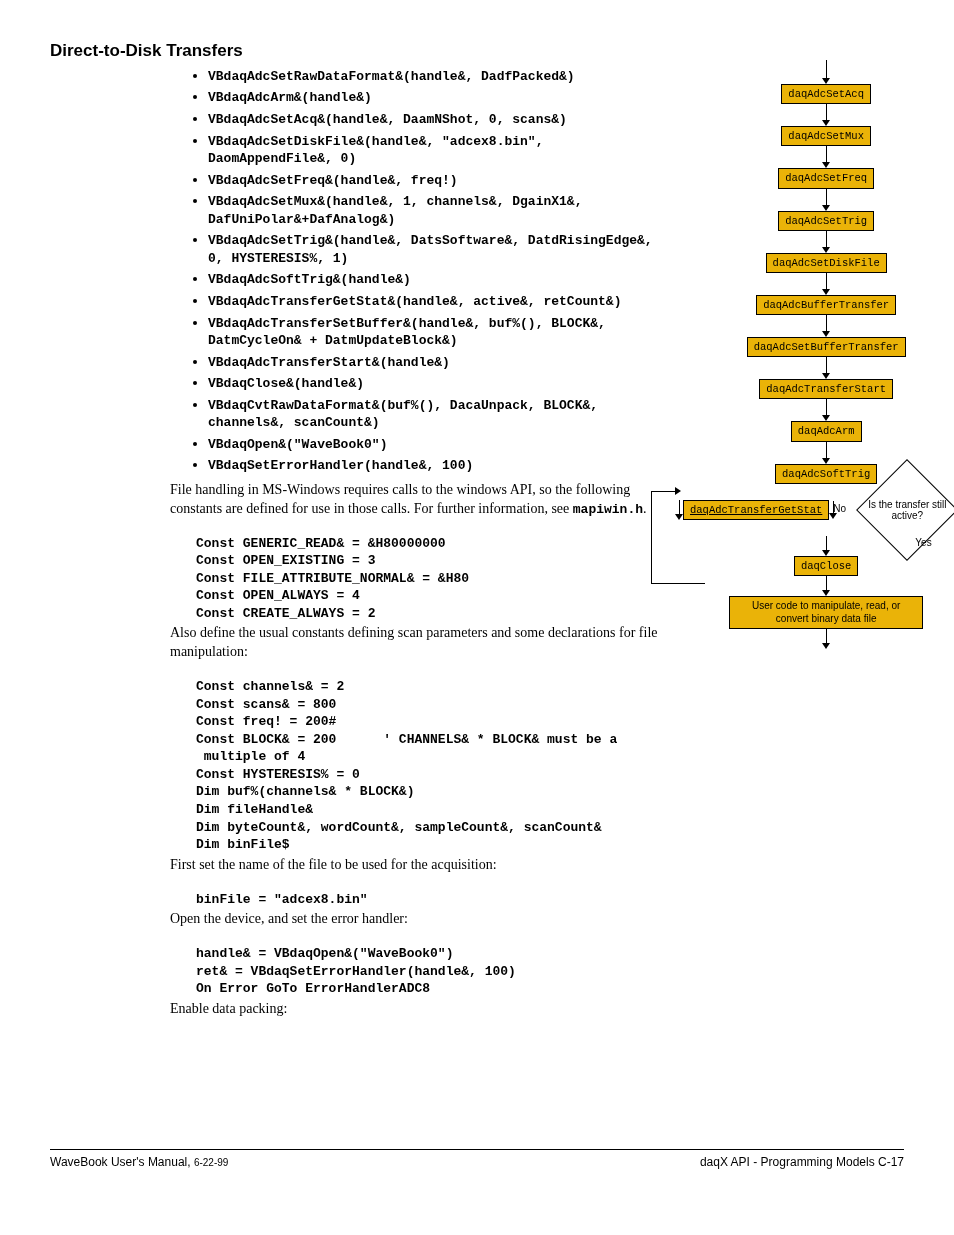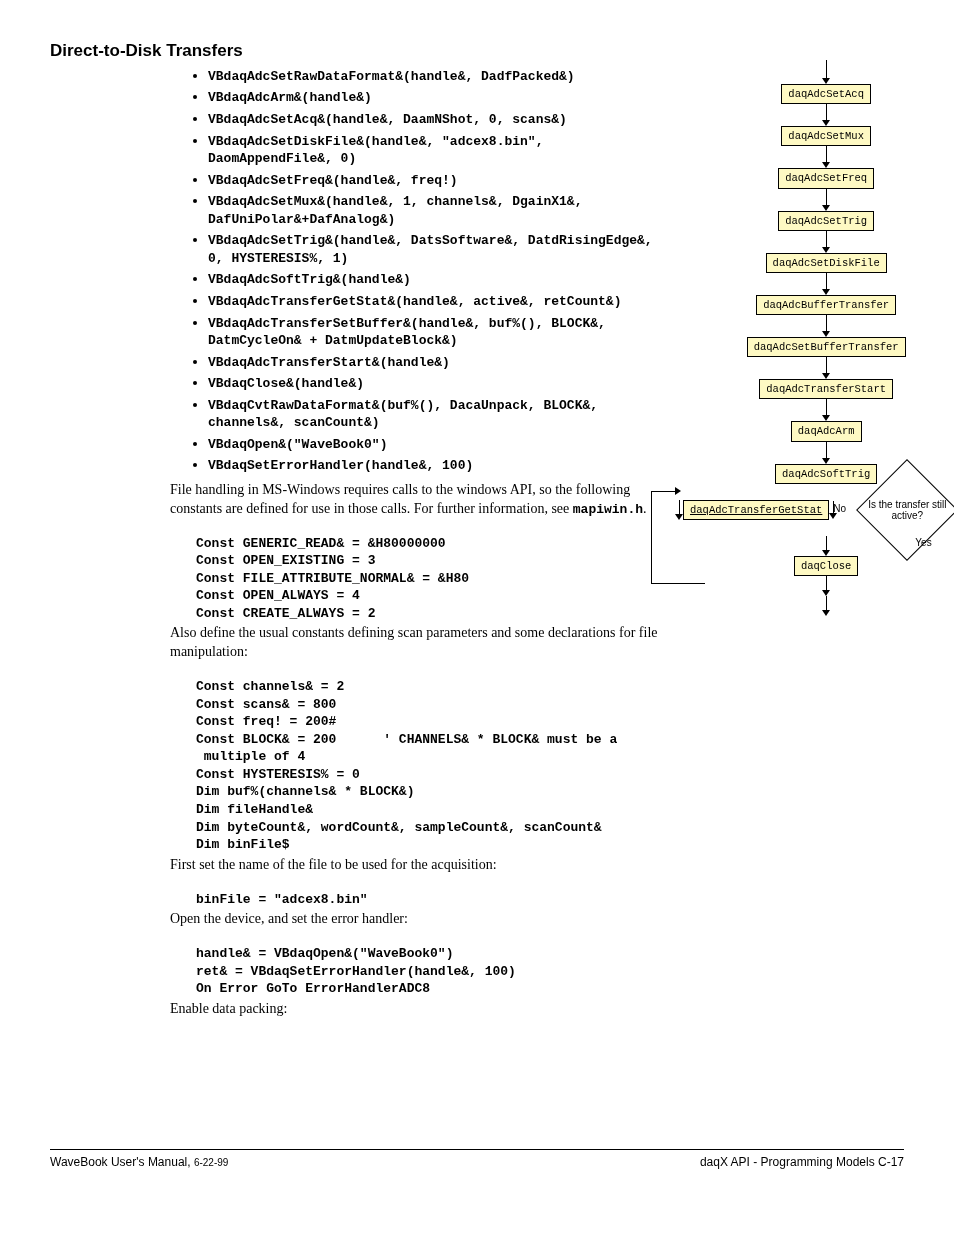--- a/index.html
+++ b/index.html
@@ -87,21 +87,21 @@
     align-items: center;
     font-size: 11px;
   }
   .flow-box {
     border: 1px solid #000;
     padding: 2px 6px;
     font-family: "Courier New", Courier, monospace;
     font-size: 10.5px;
     text-align: center;
     white-space: nowrap;
-    background: #fef9c3;
+    background: #eab308;
   }
   .flow-box.plain {
     font-family: Arial, Helvetica, sans-serif;
     font-size: 10px;
     white-space: normal;
     max-width: 180px;
   }
   .arrow-down {
     width: 0; height: 0;
     border-left: 4px solid transparent;
@@ -318,20 +318,21 @@
 
         <div class="connector">
             <div class="vline" style="height:14px"></div>
             <div class="arrow-down"></div>
           </div>
         <div class="flow-box">daqClose</div>
         <div class="connector">
             <div class="vline" style="height:14px"></div>
             <div class="arrow-down"></div>
           </div>
+        <div class="flow-box plain">User code to manipulate, read, or convert binary data file</div>
         <div class="connector">
             <div class="vline" style="height:14px"></div>
             <div class="arrow-down"></div>
           </div>
       </div>
     </div>
   </div>
 
   <div class="footer">
     <div>

